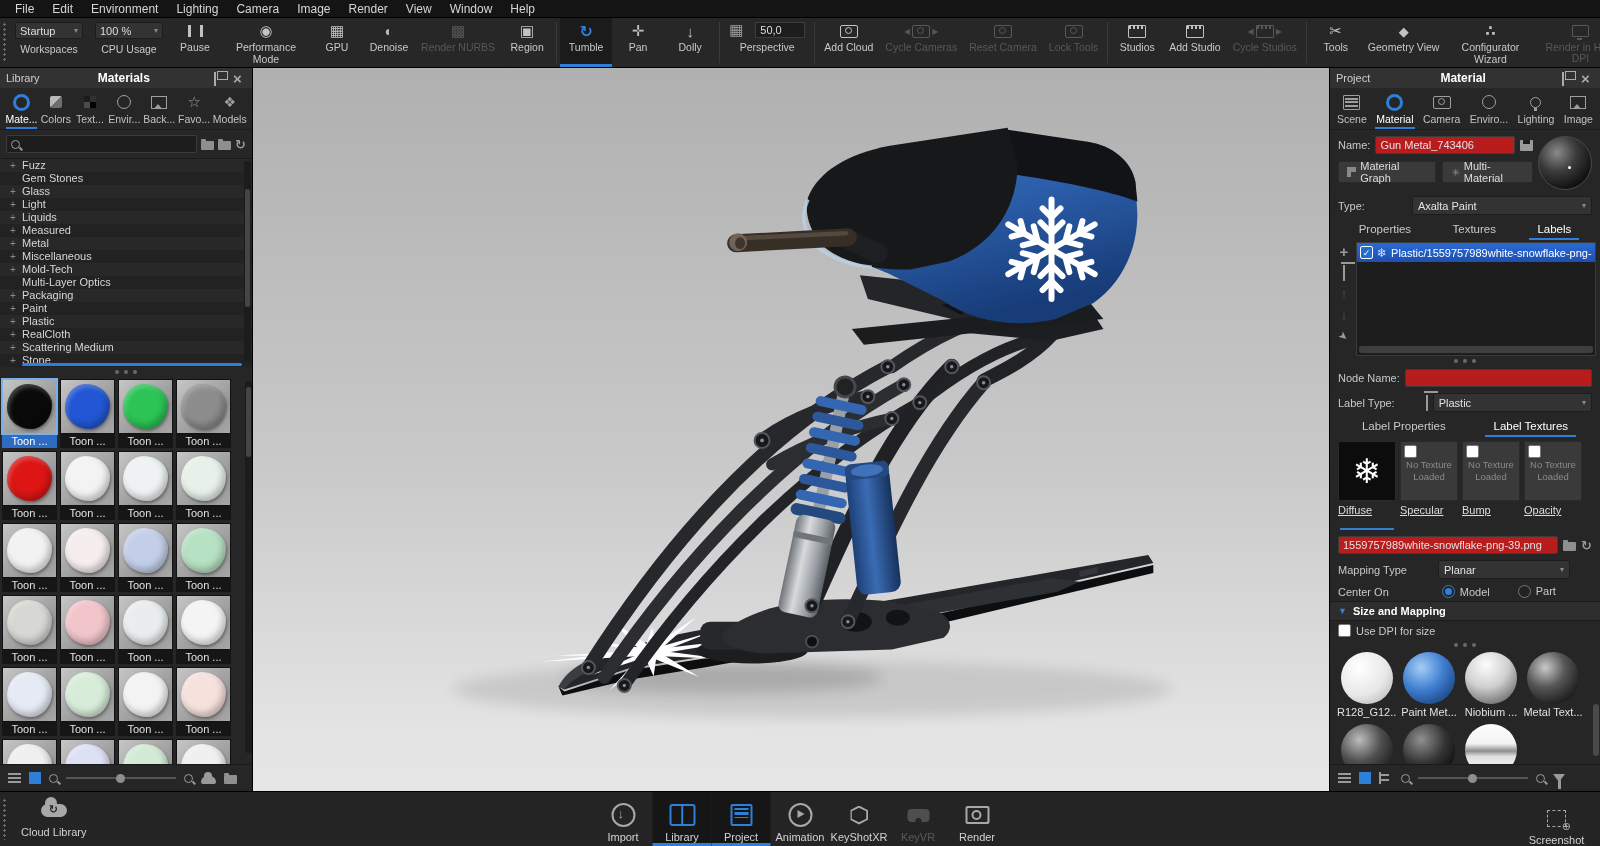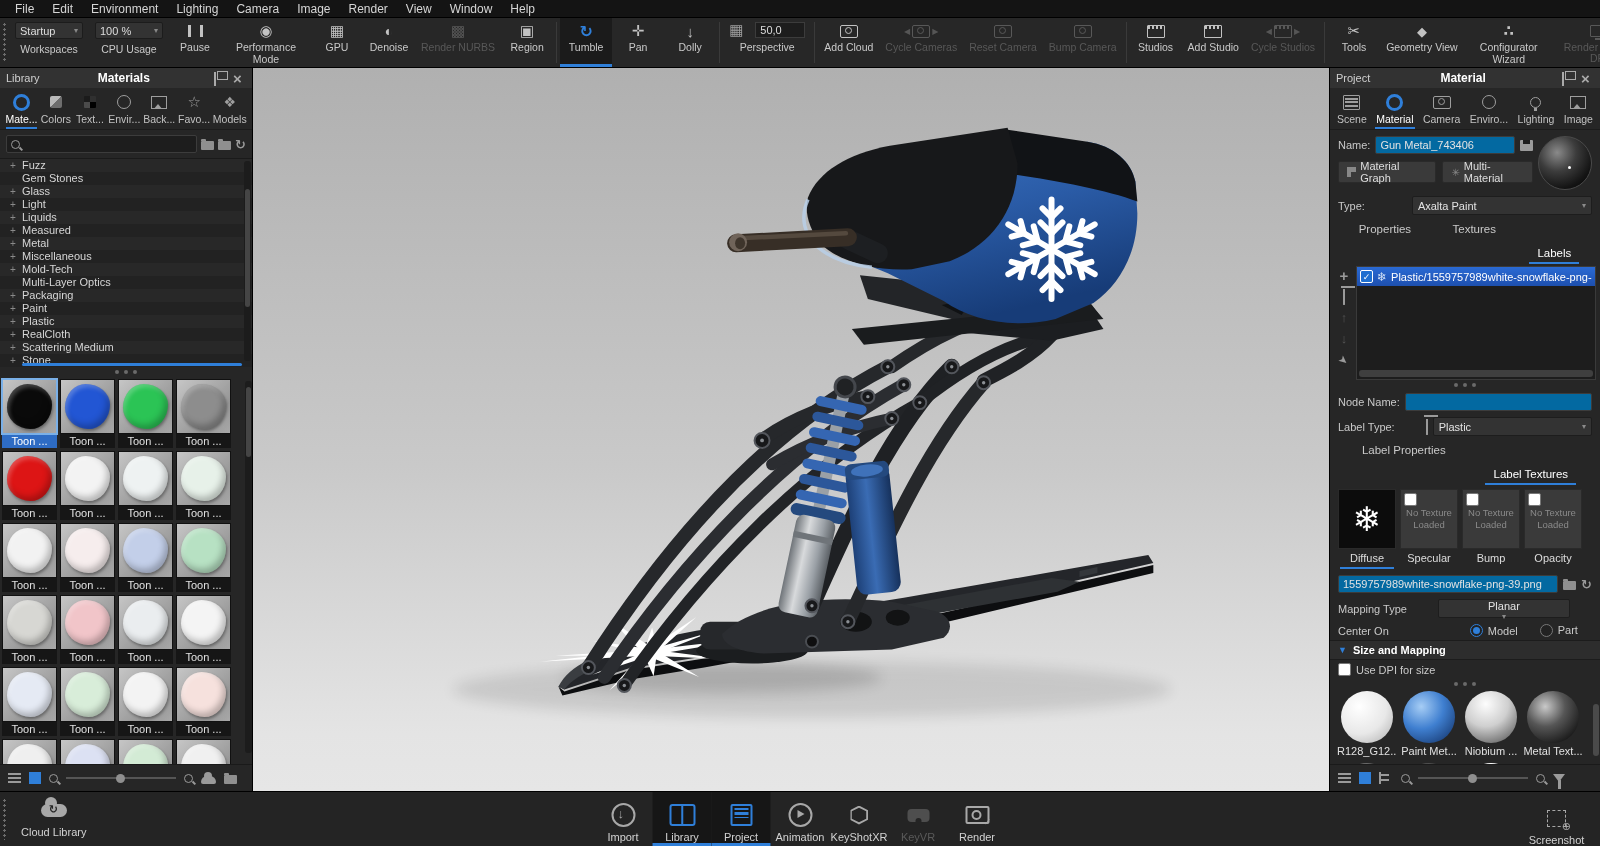--- a/index.html
+++ b/index.html
@@ -134,37 +134,37 @@
   .cloudup-ic{width:15px;height:8px;background:#9a9a9a;border-radius:6px 6px 2px 2px;position:relative;margin-top:4px;}
   .cloudup-ic::before{content:"";position:absolute;top:-4px;left:3px;width:8px;height:8px;background:#9a9a9a;border-radius:50%;}
   .funnel-ic{width:0;height:0;border-left:6px solid transparent;border-right:6px solid transparent;border-top:8px solid #9a9a9a;position:relative;}
   .funnel-ic::after{content:"";position:absolute;left:-1.5px;top:-2px;width:3px;height:9px;background:#9a9a9a;}
   
   .viewport{flex:1;position:relative;min-width:0;background:linear-gradient(#b0b0b0,#c9c9c9 55%,#e4e4e4 92%,#e6e6e6);}
   .viewport svg{position:absolute;inset:0;}
   
   .rp-row{display:flex;align-items:center;gap:5px;padding:3px 8px;flex:0 0 auto;}
   .rp-label{color:#c9c9c9;font-size:11px;white-space:nowrap;}
-  .rp-input{flex:1;height:16px;background:#0369a1;border:1px solid #3c3c3c;border-radius:2px;color:#e2e2e2;
+  .rp-input{flex:1;height:16px;background:#b91c1c;border:1px solid #3c3c3c;border-radius:2px;color:#e2e2e2;
             font-size:11px;padding:0 4px;font-family:inherit;min-width:0;}
   .save-ic{width:13px;height:11px;background:#9a9a9a;border-radius:1px;position:relative;flex:0 0 auto;}
   .save-ic::before{content:"";position:absolute;left:3px;top:0;width:7px;height:4px;background:#1d1d1d;}
   .sphere-preview{width:52px;height:52px;border-radius:50%;flex:0 0 auto;border:1px solid #4a4a4a;
      background:radial-gradient(circle at 35% 30%,#8a8a8a 0%,#3c3c3c 38%,#141414 72%,#000 100%);position:relative;}
   .sphere-preview::after{content:"";position:absolute;left:55%;top:55%;width:3px;height:3px;border-radius:50%;background:#fff;}
   .btn{background:#3a3a3a;border:1px solid #2a2a2a;border-radius:2px;height:20px;display:flex;align-items:center;
        gap:4px;padding:0 8px;color:#ddd;cursor:pointer;font-size:11px;}
   .mg-ic{width:10px;height:10px;background:linear-gradient(90deg,#888 45%,transparent 45%),linear-gradient(#888 45%,transparent 45%);}
   .mm-ic::before{content:"✳";font-size:10px;color:#888;}
   .dropdown{flex:1;height:17px;background:#333;border:1px solid #1d1d1d;border-radius:2px;display:flex;align-items:center;
        justify-content:space-between;padding:0 5px;color:#e2e2e2;cursor:pointer;min-width:0;}
   .dropdown .caret{color:#8a8a8a;font-size:8px;}
   .subtabs{display:flex;justify-content:space-around;padding:2px 8px 0;flex:0 0 auto;}
   .subtab{padding:3px 8px 5px;color:#c9c9c9;cursor:pointer;position:relative;font-size:11.5px;}
-  .subtab.active{color:#fff;margin-top:24px;}
+  .subtab.active{color:#fff;}
   .subtab.active::after{content:"";position:absolute;left:0;right:0;bottom:0;height:2.5px;background:#2f7fd9;}
   .label-block{display:flex;padding:2px 4px 0 2px;flex:0 0 auto;}
   .icon-strip{width:24px;display:flex;flex-direction:column;align-items:center;gap:9px;padding-top:4px;}
   .is-ic{color:#9a9a9a;cursor:pointer;font-size:13px;line-height:12px;}
   .is-ic.dim{color:#555;}
   .plus-ic{font-weight:bold;font-size:15px;}
   .trash-ic{width:10px;height:11px;border:1.5px solid currentColor;border-top:none;border-radius:0 0 2px 2px;position:relative;margin-top:3px;}
   .trash-ic::before{content:"";position:absolute;top:-3.5px;left:-3px;width:14px;height:2px;background:currentColor;}
   .pick-ic::before{content:"➤";font-size:11px;display:inline-block;transform:rotate(40deg);}
   .label-list{flex:1;height:112px;background:#1d1d1d;border:1px solid #3a3a3a;position:relative;overflow:hidden;}
@@ -178,21 +178,21 @@
   .section-title{display:flex;align-items:center;gap:6px;background:#2d2d2d;border-top:1px solid #1c1c1c;border-bottom:1px solid #1c1c1c;
       padding:3px 8px;color:#fff;font-weight:bold;flex:0 0 auto;}
   .section-title .chevron{color:#2f7fd9;font-size:9px;}
   .slots{display:flex;gap:4px;padding:4px 8px 0;flex:0 0 auto;}
   .slot{width:58px;display:flex;flex-direction:column;cursor:pointer;position:relative;}
   .slot-thumb{height:58px;background:#3a3a3a;border:1px solid #2a2a2a;display:flex;align-items:center;justify-content:center;position:relative;}
   .slot.loaded .slot-thumb{background:#0c0c0c;}
   .slot .flake-big{color:#fff;font-size:34px;line-height:1;}
   .slot-check{position:absolute;top:3px;left:3px;}
   .slot-ph{color:#8a8a8a;font-size:9.5px;text-align:center;line-height:1.25;}
-  .slot-label{text-align:center;color:#ddd;font-size:11px;padding:3px 0 5px;position:relative;}
+  .slot-label{text-align:left;color:#ddd;font-size:11px;padding:3px 0 14px;position:relative;text-decoration:underline;}
   .slot.active .slot-label::after{content:"";position:absolute;left:2px;right:2px;bottom:0;height:2.5px;background:#2f7fd9;}
   .radio{width:11px;height:11px;border-radius:50%;border:1px solid #777;background:#222;position:relative;flex:0 0 auto;}
   .radio.sel{border-color:#2f7fd9;}
   .radio.sel::after{content:"";position:absolute;inset:2px;background:#2f7fd9;border-radius:50%;}
   .move-ic::before{content:"✛";color:#aaa;font-size:11px;}
   .reset-ic::before{content:"↻";color:#aaa;font-size:12px;font-weight:bold;}
   .pthumbs{flex:1;min-height:0;overflow:hidden;display:flex;flex-wrap:wrap;gap:2px 4px;padding:2px 10px 0 8px;align-content:flex-start;position:relative;}
   .pthumb{width:58px;display:flex;flex-direction:column;align-items:center;cursor:pointer;}
   .psphere{width:52px;height:52px;border-radius:50%;}
   .k-white{background:radial-gradient(circle at 35% 30%,#ffffff,#e8e8e8 55%,#b2b2b2 95%);}
@@ -361,21 +361,21 @@
         <div class="tb-btn disabled">
           <div class="tb-icw">
             <span class="cam-ic"></span>
           </div>
           <div class="tb-label">Reset Camera</div>
         </div>
         <div class="tb-btn disabled">
           <div class="tb-icw">
             <span class="cam-ic"></span>
           </div>
-          <div class="tb-label">Bump Camera</div>
+          <div class="tb-label">Lock Tools</div>
         </div>
       </div>
     <div class="tb-sep"></div>
     <div class="tb-group" id="tb-studio">
         <div class="tb-btn">
           <div class="tb-icw">
             <span class="clap-ic"></span>
           </div>
           <div class="tb-label">Studios</div>
         </div>
@@ -1082,28 +1082,28 @@
 
       <div class="rp-row" style="padding-top:6px;">
         <input class="rp-input" readonly="" value="1559757989white-snowflake-png-39.png" style="">
         <span class="pb-ic">
             <span class="folder-ic"></span>
           </span>
         <span class="pb-ic refresh-ic"></span>
       </div>
       <div class="rp-row">
         <span class="rp-label">Mapping Type</span>
-        <div class="dropdown" style="margin-left:26px;max-width:120px;flex-direction:column;">
+        <div class="dropdown" style="margin-left:26px;max-width:120px;">
           <span>Planar</span>
             <span class="caret">▾</span>
         </div>
       </div>
       <div class="rp-row">
         <span class="rp-label">Center On</span>
-        <div id="center-options" style="display:flex;gap:22px;margin-left:76px;">
+        <div id="center-options" style="display:flex;gap:28px;margin-left:48px;">
             <div style="display: flex; align-items: center; gap: 5px;">
               <span class="radio sel"></span>
               <span class="rp-label">Model</span>
             </div>
             <div style="display: flex; align-items: flex-start; gap: 5px;">
               <span class="radio"></span>
               <span class="rp-label">Part</span>
             </div>
           </div>
       </div>

